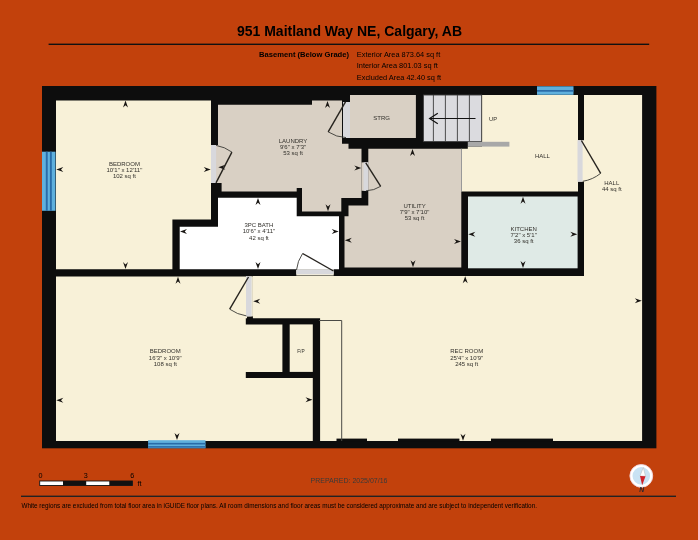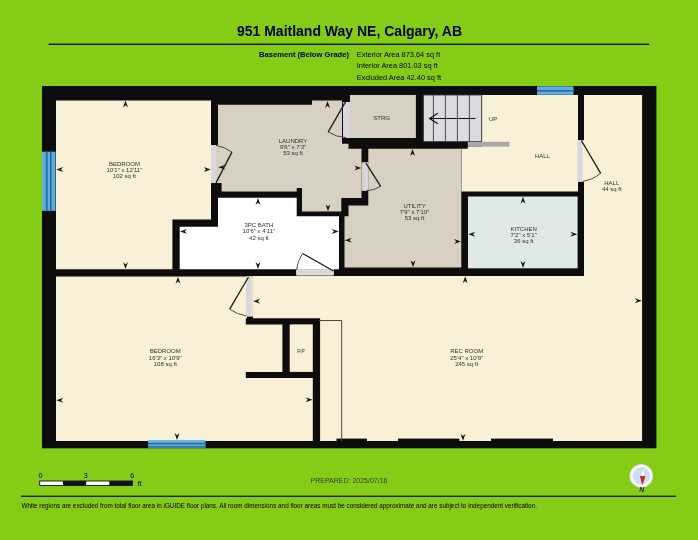--- a/index.html
+++ b/index.html
@@ -1,16 +1,16 @@
 <!DOCTYPE html>
 <html><head>
 <meta charset="utf-8">
 <style>
   html,body{margin:0;padding:0;background:#fff;}
-  #page{position:relative;width:698px;height:540px;background:#84cc16;overflow:hidden;text-align:center;}
+  #page{position:relative;width:698px;height:540px;background:#c2410c;overflow:hidden;text-align:center;}
   svg{position:absolute;left:0;top:0;}
   text{font-family:"Liberation Sans", sans-serif;}
 </style>
 </head>
 <body>
 <div id="page">
 <svg width="698" height="540" viewBox="0 0 698 540">
 
 <text x="349.5" y="36.3" font-size="14" font-weight="bold" text-anchor="middle" fill="#000">951 Maitland Way NE, Calgary, AB</text>
 

